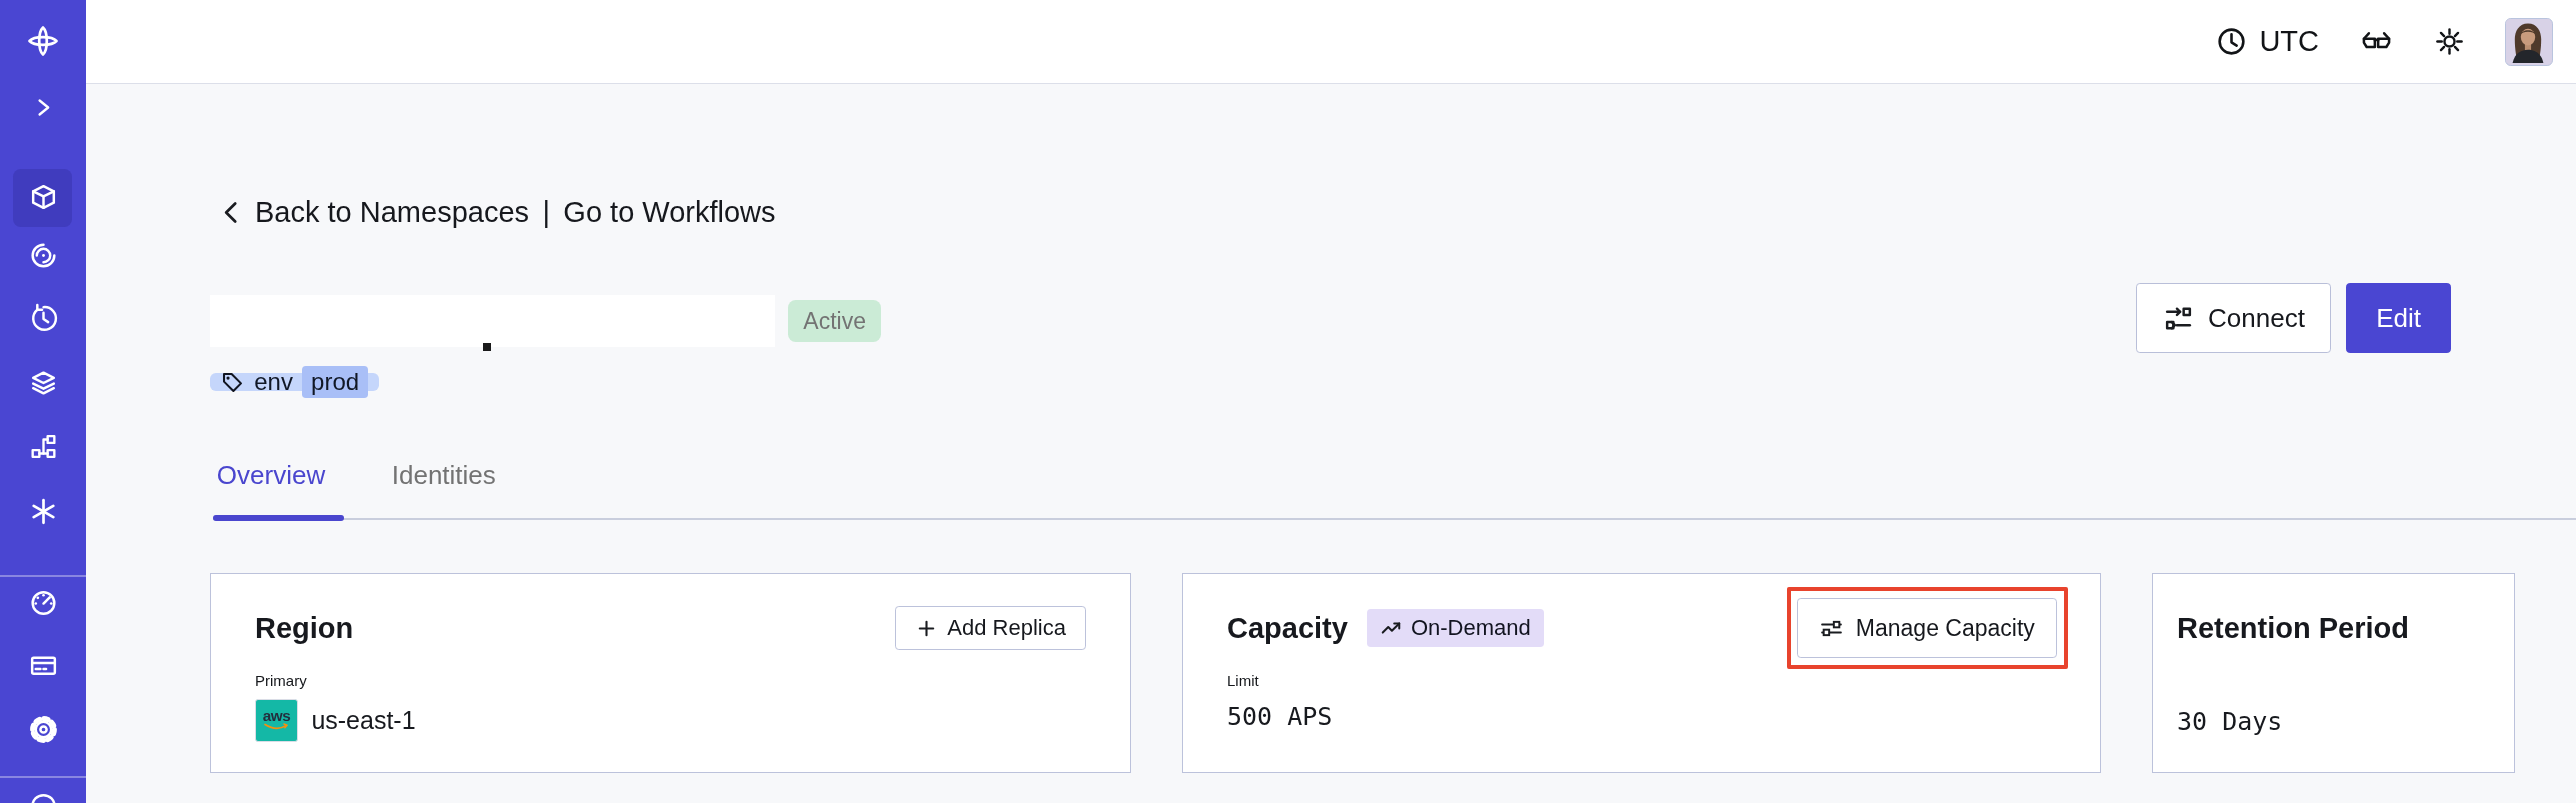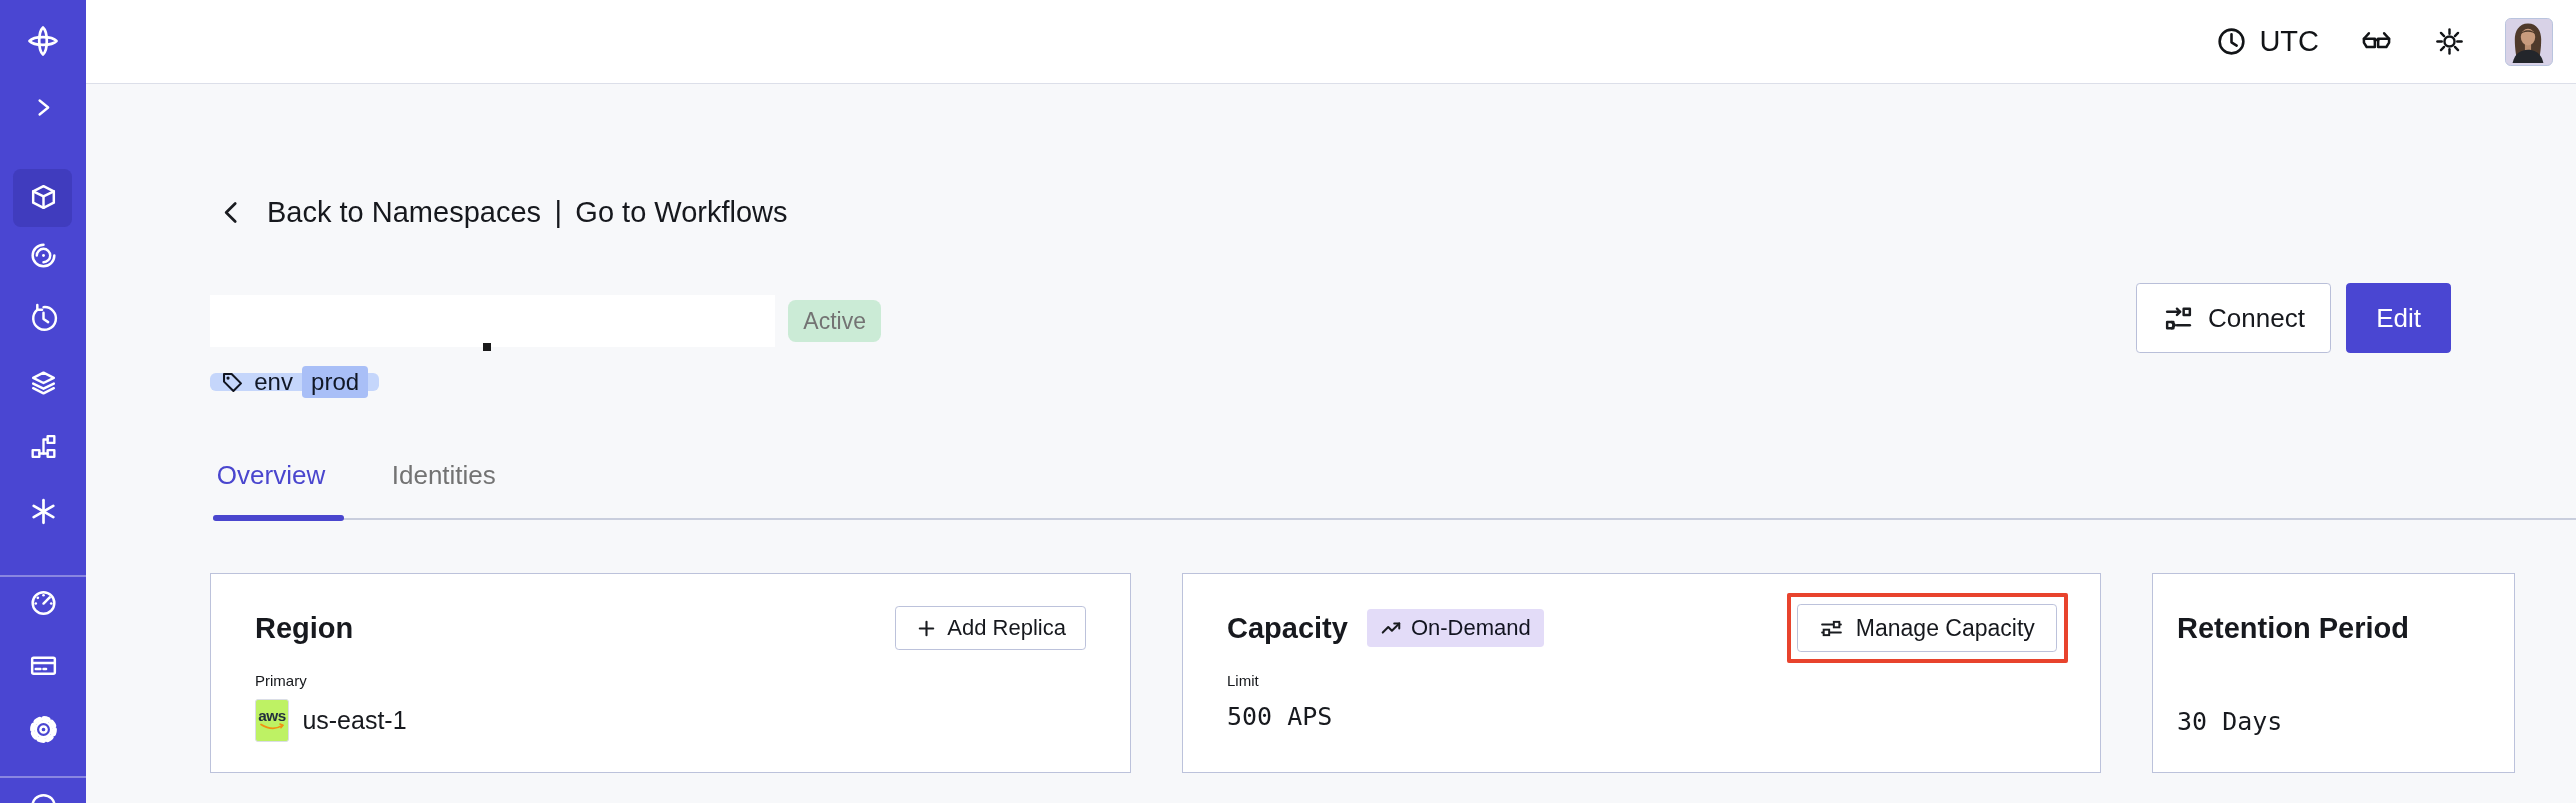--- a/index.html
+++ b/index.html
@@ -18,21 +18,21 @@
   
   .topbar{position:absolute;left:86px;top:0;right:0;height:84px;background:#FFFFFF;
     border-bottom:1.9px solid #DCDFE9;box-sizing:border-box;
     display:flex;align-items:center;justify-content:flex-end;gap:40px;padding-right:23px;}
   .tz{display:flex;align-items:center;gap:11.5px;font-size:29px;color:#121417;cursor:pointer;}
   .iconbtn{display:flex;align-items:center;justify-content:center;cursor:pointer;}
   .avatar{width:48px;height:48px;border-radius:5.8px;border:1.9px solid #B9C4DE;overflow:hidden;box-sizing:border-box;background:#D8D2E7;}
   
   .content{position:absolute;left:86px;top:84px;right:0;bottom:0;background:#F7F8FA;}
   .breadcrumb{position:absolute;left:132px;top:111px;height:35px;display:flex;align-items:center;gap:13.4px;font-size:29px;color:#16181D;}
-  .crumb-link{display:flex;align-items:center;gap:20px;cursor:pointer;}
+  .crumb-link{display:flex;align-items:center;gap:8px;cursor:pointer;}
   .crumb-sep{color:#16181D;}
   .name-redacted{position:absolute;left:124px;top:211px;width:565px;height:52px;background:#FFFFFF;}
   .name-dot{position:absolute;left:397px;top:259px;width:7.7px;height:7.7px;background:#1A1A1A;}
   .status-badge{position:absolute;left:702px;top:216px;height:42px;display:flex;align-items:center;
     padding:0 15.3px;background:#CBEBD6;border-radius:7.7px;font-size:23px;color:#737373;}
   .actions{position:absolute;right:125px;top:199px;display:flex;gap:15.3px;height:70px;}
   .btn{display:flex;align-items:center;justify-content:center;box-sizing:border-box;cursor:pointer;
     border-radius:3.8px;font-size:26px;}
   .btn-outline{background:#FFFFFF;border:1.9px solid #B9BFD9;color:#16181D;gap:13.4px;padding:0 25px;}
   .btn-primary{background:#4A46D2;border:1.9px solid #4A46D2;color:#FFFFFF;padding:0 29px;}
@@ -49,27 +49,27 @@
   .cards{position:absolute;left:124px;top:489px;display:flex;gap:51px;}
   .card{box-sizing:border-box;height:200px;background:#FFFFFF;border:1.9px solid #BCC2DB;padding:29px 44px 0 44px;}
   .card-region{width:921px;}
   .card-capacity{width:919px;}
   .card-retention{width:363px;padding-left:24px;}
   .card-head{display:flex;align-items:center;justify-content:space-between;height:50px;}
   .card-title{font-size:29px;font-weight:600;color:#17191E;}
   .head-left{display:flex;align-items:center;gap:19px;}
   .btn-small{height:44px;background:#FFFFFF;border:1.9px solid #BCC2DB;border-radius:3.8px;
     display:flex;align-items:center;gap:9.6px;padding:0 19px;font-size:22px;color:#16181D;cursor:pointer;box-sizing:border-box;}
-  .btn-manage{height:48px;padding:5px 21px;gap:11.5px;font-size:23px;}
+  .btn-manage{height:60px;padding:5px 21px;gap:11.5px;font-size:23px;}
   .annotation{border:4.8px solid #E8432D;border-radius:1.9px;padding:6.7px;margin:-11.5px -11.5px -11.5px 0;}
   .plan-badge{height:38px;display:flex;align-items:center;gap:8.6px;background:#E3DCF8;border-radius:3.8px;
     padding:0 13.4px;font-size:22px;color:#121420;}
   .card-label{margin-top:19px;font-size:15px;color:#15171B;}
   .region-row{display:flex;align-items:center;gap:13.4px;margin-top:9.6px;}
-  .aws-badge{width:34px;height:43px;background:#bef264;border:1.9px solid #DADDE6;border-radius:3px;box-sizing:border-box;
+  .aws-badge{width:43px;height:43px;background:#14b8a6;border:1.9px solid #DADDE6;border-radius:3px;box-sizing:border-box;
     display:flex;flex-direction:column;align-items:center;justify-content:center;}
   .aws-text{font-size:15.3px;font-weight:700;color:#232F3E;letter-spacing:-0.5px;line-height:13.4px;}
   .region-value{font-size:25px;color:#17191E;}
   .mono-value{margin-top:13.4px;font-size:25px;font-family:"DejaVu Sans Mono",monospace;color:#17191E;}
   .retention-value{margin-top:54px;}
 </style>
 </head>
 <body>
 
 <aside class="sidebar">

